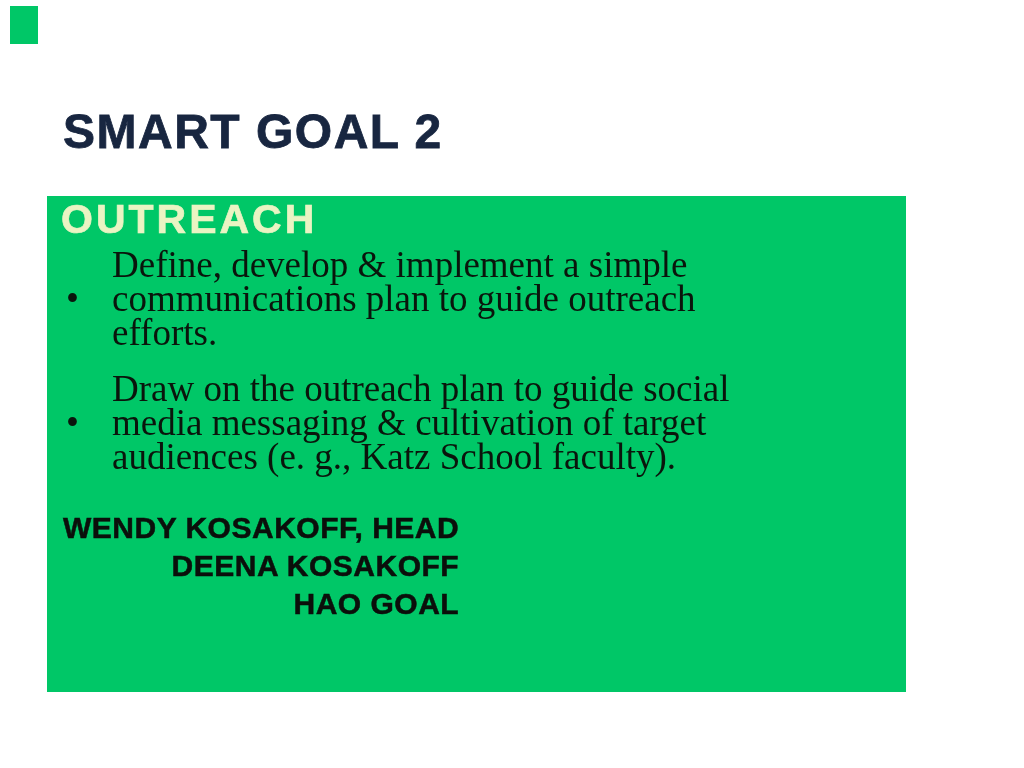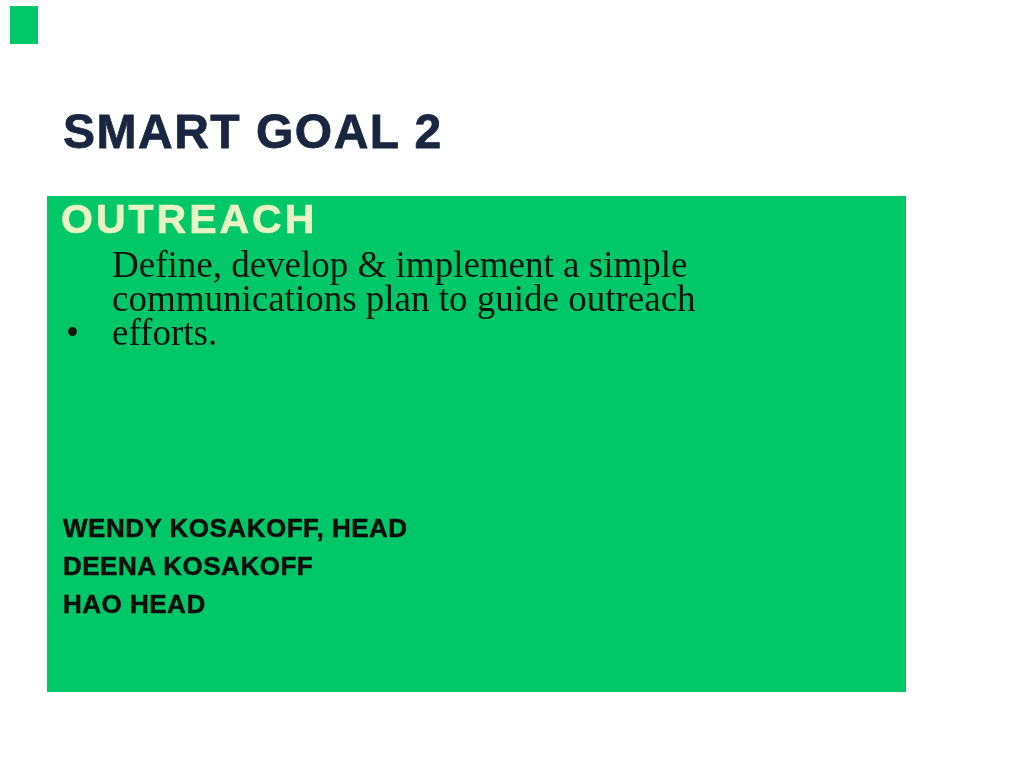--- a/index.html
+++ b/index.html
@@ -59,68 +59,73 @@
     margin: 0;
     padding: 0;
     list-style: none;
     font-family: "Liberation Serif", serif;
     font-size: 37px;
     line-height: 34px;
     color: var(--body, #0A150C);
   }
   .bullet-item {
     display: flex;
-    align-items: flex-end;
+    align-items: center;
     margin: 0 0 22px 0;
   }
   .bullet-marker {
     flex: 0 0 46px;
     width: 46px;
   }
   .bullet-marker::before { content: "\2022"; }
   .bullet-text {
     width: 680px;
   }
   .team-list {
     position: absolute;
     left: 16px;
     top: 313px;
   }
   .team-member {
     height: 38px;
     line-height: 38px;
-    font-size: 26px;
+    font-size: 30px;
     font-weight: 800;
     letter-spacing: 0.5px;
     color: var(--names, #0B0F0B);
     -webkit-text-stroke: 0.5px var(--names, #0B0F0B);
     white-space: nowrap;
+    text-align: right;
   }
 </style>
 </head>
 <body>
 
 <div class="canvas" style="--bg: #FFFFFF; --accent: #00C767; --title: #182640; --heading: #EAF4C3; --body: #0A150C; --names: #0B0F0B;">
 
   <div class="corner-accent"></div>
 
   <div class="page-title">SMART GOAL 2</div>
 
   <div class="content-panel">
 
     <div class="panel-heading">OUTREACH</div>
 
     <ul class="bullet-list">
         <li class="bullet-item">
         <span class="bullet-marker"></span>
         <span class="bullet-text">Define, develop &amp; implement a simple communications plan to guide outreach efforts.</span>
       </li>
+        <li class="bullet-item">
+        <span class="bullet-marker"></span>
+        <span class="bullet-text">Draw on the outreach plan to guide social media messaging &amp; cultivation of target audiences (e. g., Katz School faculty).</span>
+      </li>
       </ul>
 
     <div class="team-list">
         <div class="team-member">WENDY KOSAKOFF, HEAD</div>
         <div class="team-member">DEENA KOSAKOFF</div>
-        <div class="team-member">HAO HEAD</div>
+        <div class="team-member">HAO GOAL</div>
       </div>
 
   </div>
 
 </div>
 
 </body></html>

